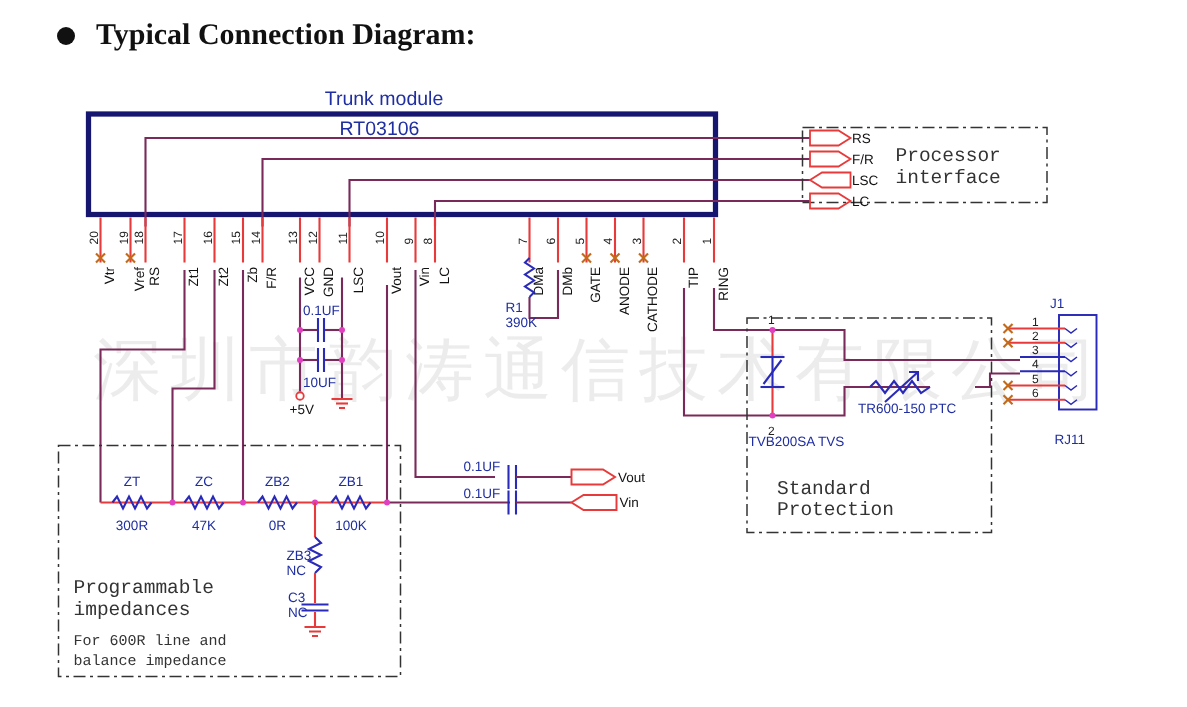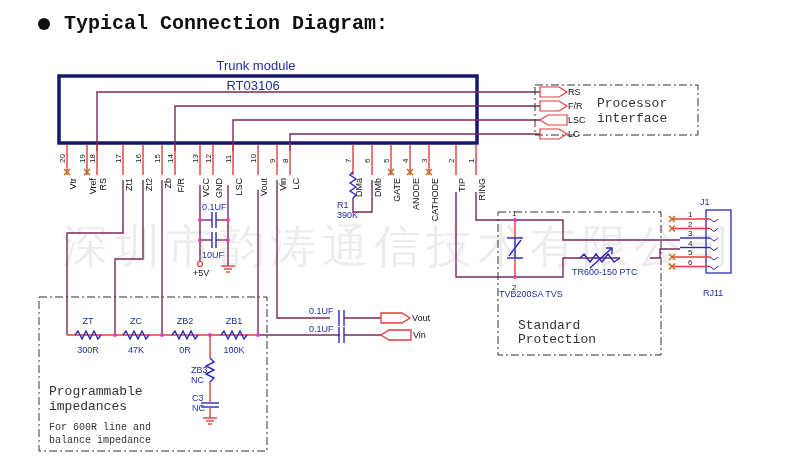--- a/index.html
+++ b/index.html
@@ -1,19 +1,19 @@
 <!DOCTYPE html>
 <html><head>
 <meta charset="utf-8">
 <style>
   html, body { margin:0; padding:0; background:#ffffff; }
   body { width:791px; height:471px; position:relative; overflow:hidden; font-family:"Liberation Sans", sans-serif; }
   #heading { position:absolute; left:38px; top:12px; display:flex; align-items:center; }
   #heading .bullet { width:12px; height:12px; border-radius:50%; background:#111; margin-right:14px; }
-  #heading .title { font-size:20px; font-weight:bold; color:#111; font-family:Liberation Mono, monospace; }
+  #heading .title { font-size:20px; font-weight:bold; color:#111; font-family:Liberation Serif, serif; }
   svg { position:absolute; left:0; top:0; }
   .wire { stroke:#7a2a5a; stroke-width:1.4; fill:none; }
   .pin { stroke:#e83a3a; stroke-width:1.4; fill:none; }
   .chip { stroke:#161670; stroke-width:3.5; fill:none; }
   .comp { stroke:#2a2ab8; stroke-width:1.4; fill:none; }
   .dash { stroke:#333; stroke-width:1; fill:none; stroke-dasharray:8 3 2 3; }
   .lbl { font-family:"Liberation Sans", sans-serif; font-size:9px; fill:#111; }
   .blbl { font-family:"Liberation Sans", sans-serif; font-size:9px; fill:#1f2ea0; }
   .mono { font-family:"Liberation Mono", monospace; fill:#333; }
   .pinnum { font-family:"Liberation Sans", sans-serif; font-size:8px; fill:#222; }

